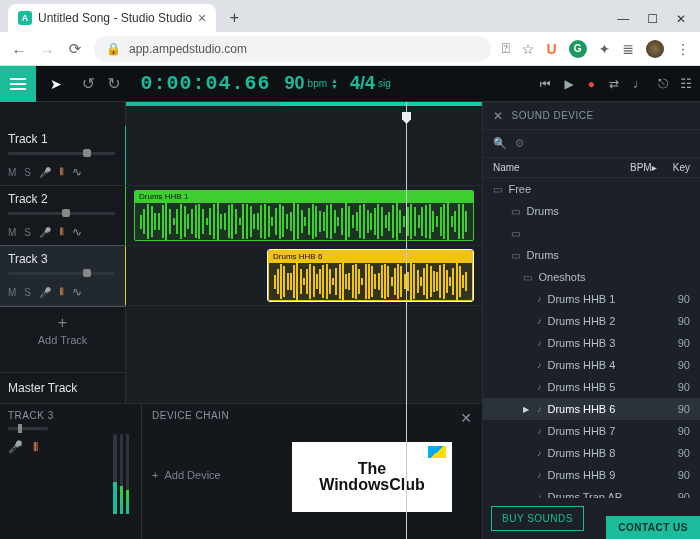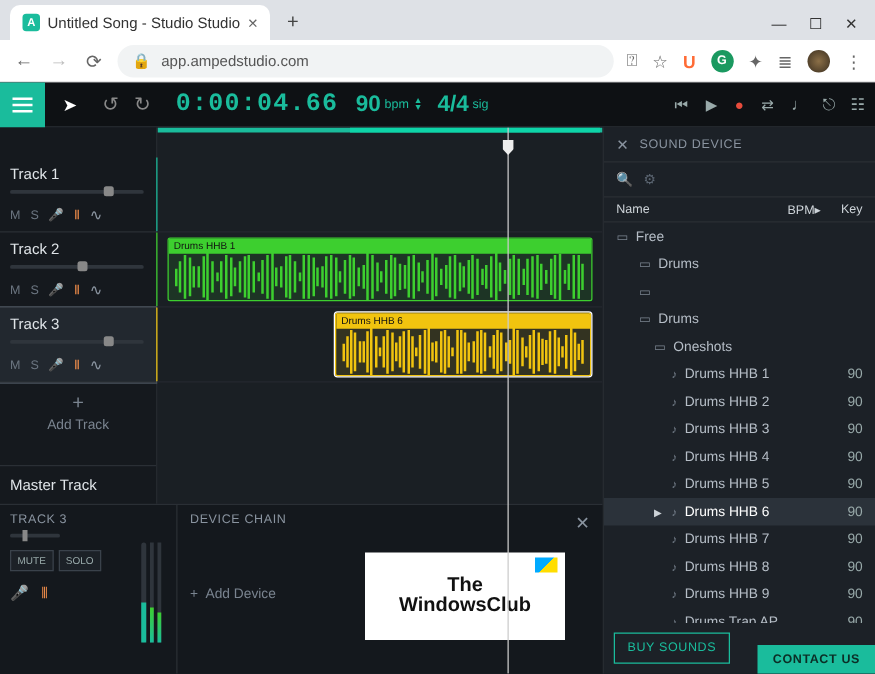--- a/index.html
+++ b/index.html
@@ -543,24 +543,20 @@
     </div>
     <div class="buy-sounds">BUY SOUNDS</div>
   </div>
 
   <div class="bottom-panel">
     <div class="mixer" style="position:relative">
       <div class="panel-title">TRACK 3</div>
       <div class="pan-slider">
           <div class="pan-thumb"></div>
         </div>
-      <div class="mute-solo">
-        <div class="ms-btn">MUTE</div>
-        <div class="ms-btn">SOLO</div>
-      </div>
       <div class="mixer-icons">
         <span class="mic">🎤</span>
         <span class="piano">⦀</span>
       </div>
       <div class="faders">
         <div class="fader-track">
             <div class="fader-fill"></div>
           </div>
         <div class="meter">
             <div class="meter-fill"></div>

